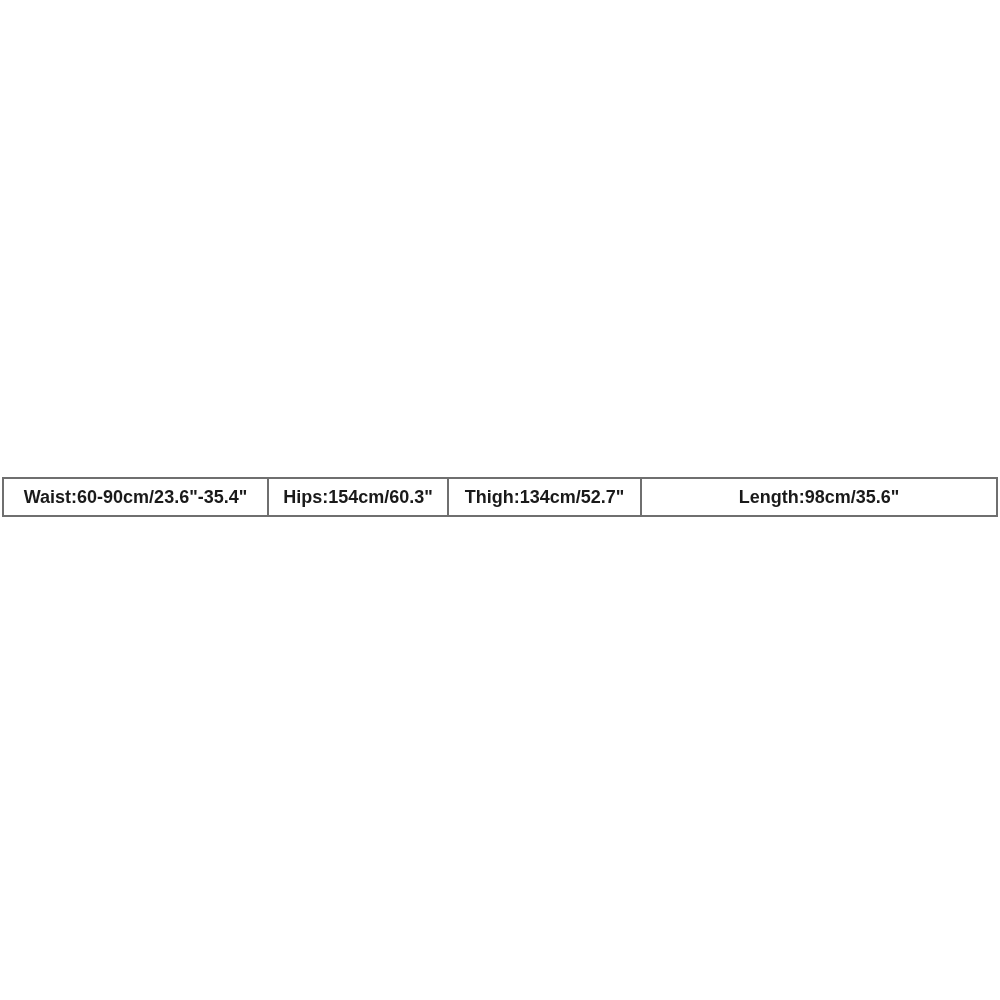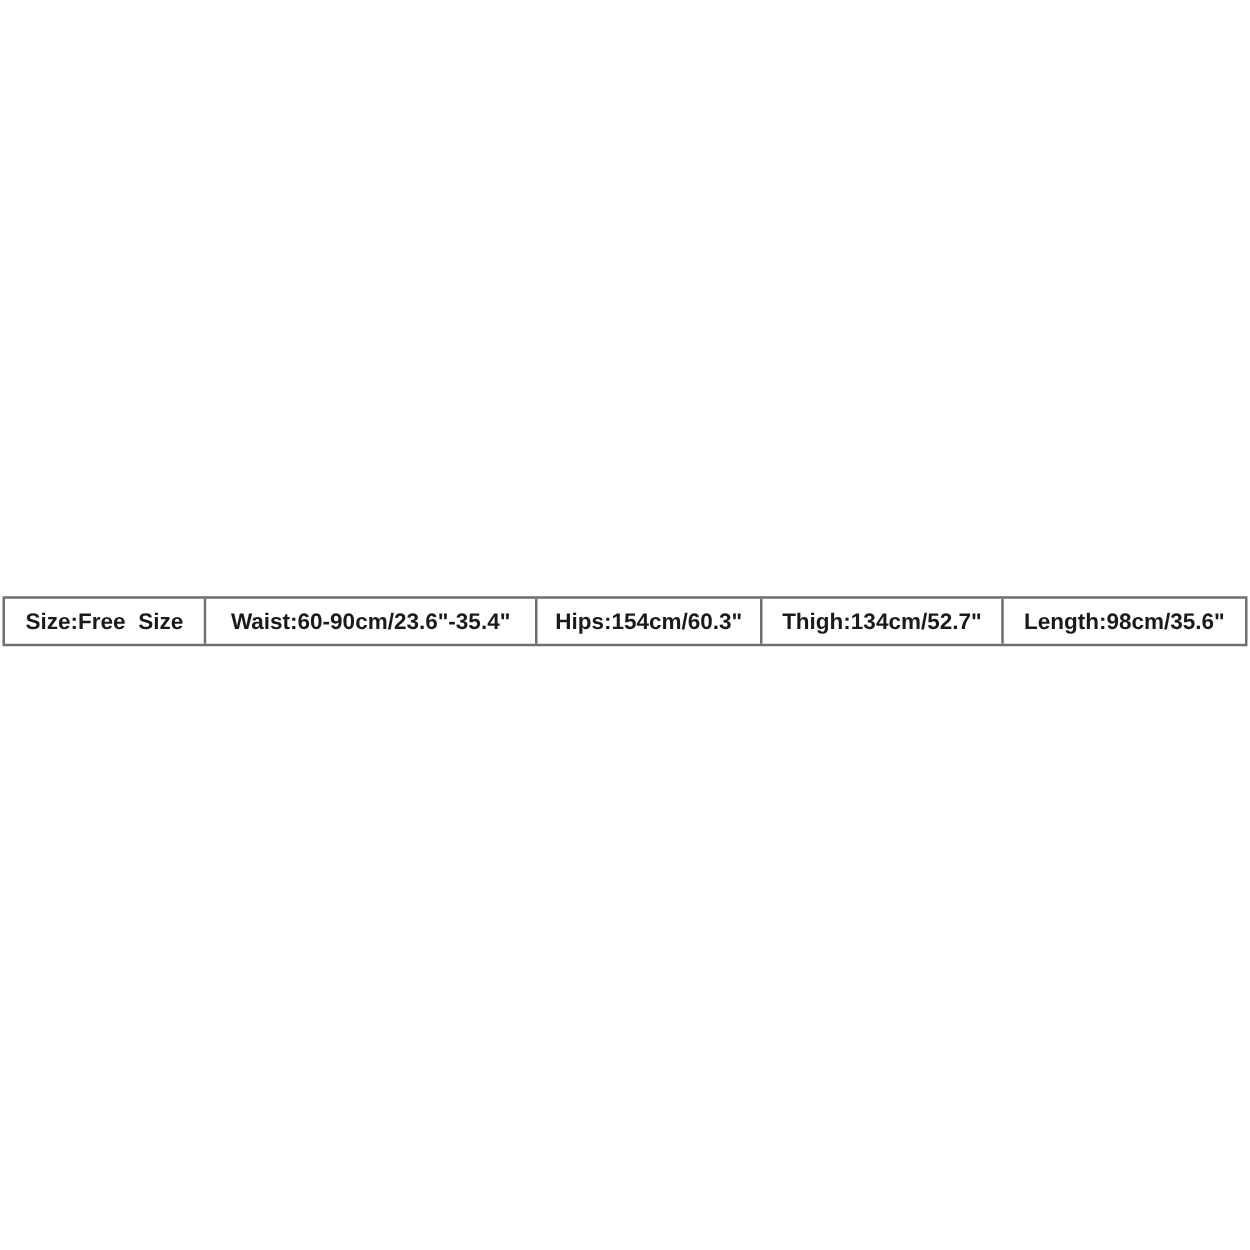--- a/index.html
+++ b/index.html
@@ -44,18 +44,17 @@
   }
   .c0 { width: 161px; }
   .c1 { width: 265px; }
   .c2 { width: 180px; }
   .c3 { width: 193px; }
 </style>
 </head>
 <body>
 
 <div class="size-table">
-  <div class="size-cell c0">Size:Free  Size</div>
   <div class="size-cell c1">Waist:60-90cm/23.6"-35.4"</div>
   <div class="size-cell c2">Hips:154cm/60.3"</div>
   <div class="size-cell c3">Thigh:134cm/52.7"</div>
   <div class="size-cell c4">Length:98cm/35.6"</div>
 </div>
 
 </body></html>

